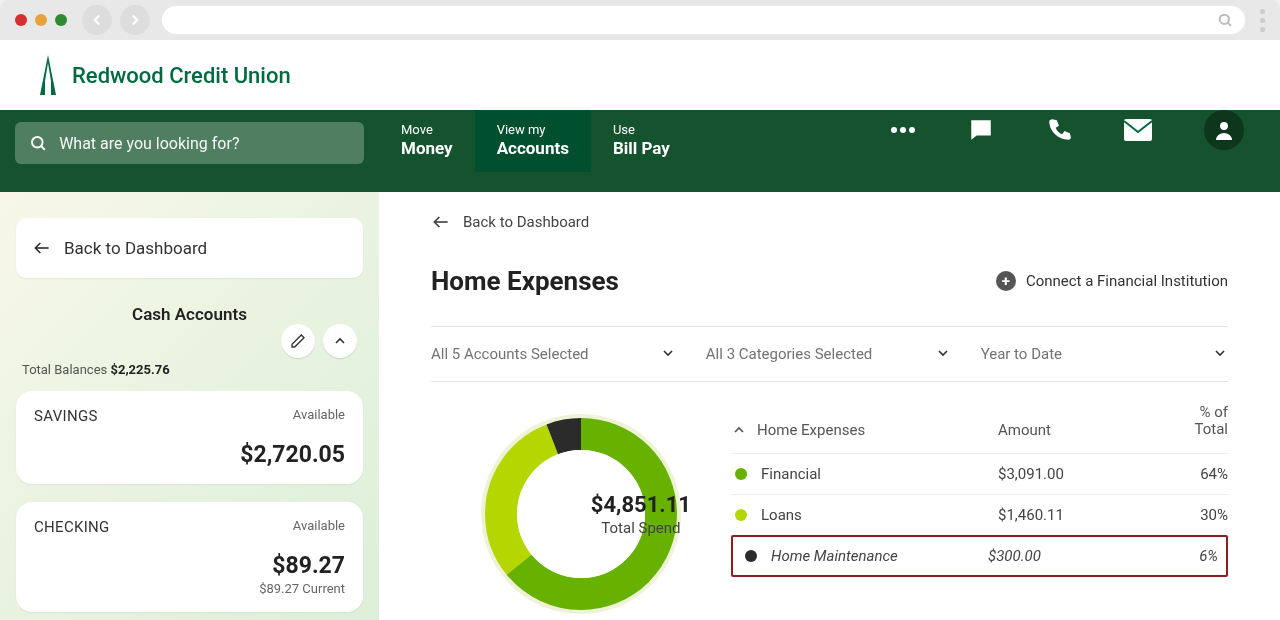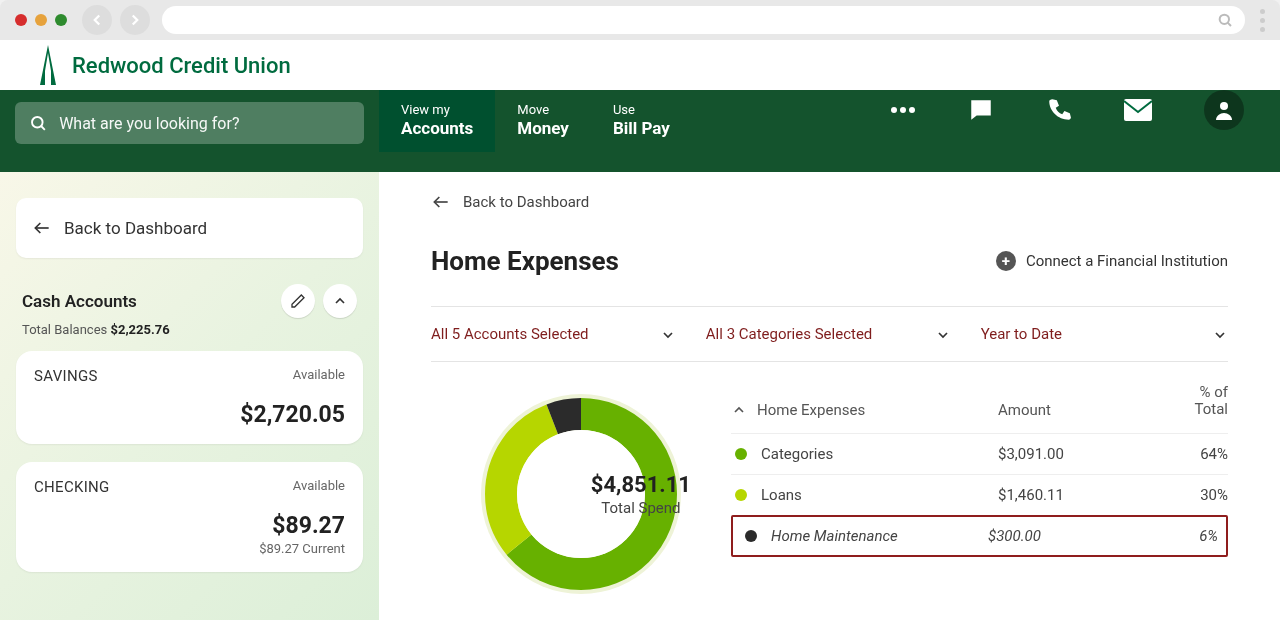--- a/index.html
+++ b/index.html
@@ -13,21 +13,21 @@
   .dot.yellow { background: #e6a23c; }
   .dot.green { background: #2e8b2e; }
   .nav-arrows { display: flex; gap: 8px; margin-right: 12px; }
   .nav-arrow { width: 30px; height: 30px; border-radius: 50%; background: #ddd; display: flex; align-items: center; justify-content: center; color: #fff; font-size: 18px; }
   .url-bar { flex: 1; height: 28px; background: #fff; border-radius: 14px; display: flex; align-items: center; justify-content: flex-end; padding: 0 12px; }
   .url-search-icon { color: #bbb; }
   .chrome-menu { margin-left: 15px; display:flex; flex-direction:column; gap:4px; }
   .chrome-dot { width:5px; height:5px; border-radius:50%; background:#ccc;}
 
   
-  .logo-bar { background: #fff; height: 50px; display: flex; align-items: center; padding-left: 34px; }
+  .logo-bar { background: #fff; height: 70px; display: flex; align-items: center; padding-left: 34px; }
   .logo-wrap { display:flex; align-items:center; gap:10px;}
   .logo-text { color: #006b3f; font-size: 22px; font-weight: 500; }
 
   
   .nav-bar { background: #14532d; height: 82px; display: flex; align-items: flex-start; }
   .search-wrap { width: 379px; display:flex; align-items:center; padding:12px 15px;}
   .search-box { background: rgba(255,255,255,0.25); height: 42px; width: 100%; border-radius: 6px; display: flex; align-items: center; padding: 0 14px; gap: 12px; color: #fff; }
   .search-box input { background:transparent; border:none; outline:none; color:#fff; font-size:16px; width:100%; }
   .search-box input::placeholder { color: rgba(255,255,255,0.95); }
   .nav-tabs { display:flex; }
@@ -36,42 +36,42 @@
   .nav-tab .top { font-size: 13px; }
   .nav-tab .bottom { font-size: 17px; font-weight: 700; }
   .nav-icons { margin-left:auto; display:flex; align-items:center; gap:52px; padding-right:36px;}
   .nav-icon { color:#fff; display:flex; align-items:center; justify-content:center;}
   .avatar-circle { width:40px; height:40px; border-radius:50%; background: rgba(0,0,0,0.35); display:flex; align-items:center; justify-content:center;}
 
   
   .main { display:flex; height: calc(620px - 40px - 66px - 66px); }
   .sidebar { width: 379px; background: linear-gradient(135deg, #f8f7e8, #e8f3e0, #dcefd8); padding: 26px 16px 0; overflow:hidden;}
   .back-card { background:#fff; border-radius:10px; padding: 20px 16px; display:flex; align-items:center; gap:12px; font-size:17px; color:#333; box-shadow: 0 1px 2px rgba(0,0,0,0.06); margin-bottom: 26px;}
-  .section-header { display:flex; align-items:center; padding: 0 6px 4px;}
+  .section-header { display:flex; align-items:center; padding: 0 6px 4px; flex-direction: column;}
   .section-title { font-size:17px; font-weight:600; color:#222;}
   .section-actions { margin-left:auto; display:flex; gap:8px;}
   .round-btn { width:34px; height:34px; border-radius:50%; background:#fff; display:flex; align-items:center; justify-content:center; box-shadow:0 1px 1px rgba(0,0,0,0.12);}
   .balances-sub { font-size:13px; color:#555; padding:0 6px 14px;}
   .balances-sub b { color:#222; }
   .acct-card { background:#fff; border-radius:16px; padding:16px 18px; margin-bottom:18px; box-shadow:0 1px 2px rgba(0,0,0,0.06);}
   .acct-top { display:flex; justify-content:space-between; align-items:flex-start;}
   .acct-name { font-size:15px; letter-spacing:0.3px; color:#333;}
   .acct-label { font-size:13px; color:#666;}
   .acct-amount { text-align:right; font-size:23px; font-weight:700; color:#222; margin-top:16px;}
   .acct-current { text-align:right; font-size:13px; color:#666; margin-top:2px;}
 
   
   .content { flex:1; background:#fff; padding: 20px 52px 0 52px; overflow:hidden;}
   .back-link { display:flex; align-items:center; gap:12px; color:#444; font-size:15px; margin-bottom: 34px;}
   .page-header { display:flex; align-items:center; margin-bottom: 30px;}
   .page-title { font-size:26px; font-weight:700; color:#222;}
   .connect-wrap { margin-left:auto; display:flex; align-items:center; gap:10px; color:#333; font-size:15px;}
   .plus-circle { width:20px; height:20px; border-radius:50%; background:#555; color:#fff; display:flex; align-items:center; justify-content:center; font-size:15px; font-weight:700;}
   .filters { display:flex; border-top:1px solid #e4e4e4; border-bottom:1px solid #e4e4e4; }
-  .filter { flex:1; padding: 18px 0; display:flex; align-items:flex-end; color:#7f1d1d; font-size:15px;}
+  .filter { flex:1; padding: 18px 0; display:flex; align-items:flex-start; color:#737373; font-size:15px;}
   .filter .chev { margin-left:auto; margin-right:30px; }
   .body-row { display:flex; margin-top: 22px; gap: 40px; align-items:flex-start;}
   .donut-wrap { width:260px; display:flex; flex-direction:column; align-items:flex-end; position:relative;}
   .donut-center { position:absolute; top:88px; text-align:center;}
   .donut-center .amt { font-size:22px; font-weight:700; color:#222;}
   .donut-center .lbl { font-size:15px; color:#444; margin-top:2px;}
   .table { flex:1; }
   .thead { display:flex; align-items:flex-end; color:#555; font-size:15px; padding-bottom: 14px;}
   .thead .col-cat { display:flex; align-items:center; gap:10px; flex:1;}
   .thead .col-amt { width:160px;}
@@ -133,27 +133,27 @@
   <div class="search-wrap">
     <div class="search-box">
       <svg width="20" height="20" viewBox="0 0 24 24" fill="none" stroke="#fff" stroke-width="2.5">
           <circle cx="11" cy="11" r="7"></circle>
           <line x1="21" y1="21" x2="16" y2="16"></line>
         </svg>
       <input placeholder="What are you looking for?" style="">
     </div>
   </div>
   <div class="nav-tabs">
+    <div class="nav-tab">
+      <span class="top">Move</span>
+      <span class="bottom">Money</span>
+    </div>
     <div class="nav-tab active">
       <span class="top">View my</span>
       <span class="bottom">Accounts</span>
-    </div>
-    <div class="nav-tab">
-      <span class="top">Move</span>
-      <span class="bottom">Money</span>
     </div>
     <div class="nav-tab">
       <span class="top">Use</span>
       <span class="bottom">Bill Pay</span>
     </div>
   </div>
   <div class="nav-icons">
     <div class="nav-icon">
       <svg width="26" height="8" viewBox="0 0 26 8">
           <circle cx="4" cy="4" r="3" fill="#fff"></circle>
@@ -305,21 +305,21 @@
           </div>
           <div class="col-amt">Amount</div>
           <div class="col-pct">
             <div>% of</div>
             <div>Total</div>
           </div>
         </div>
 
         <div class="trow">
           <div class="dotc" style="background:#67b100"></div>
-          <div class="name">Categories</div>
+          <div class="name">Financial</div>
           <div class="amt">$3,091.00</div>
           <div class="pct">64%</div>
         </div>
         <div class="trow">
           <div class="dotc" style="background:#b6d600"></div>
           <div class="name">Loans</div>
           <div class="amt">$1,460.11</div>
           <div class="pct">30%</div>
         </div>
         <div class="trow hl">

